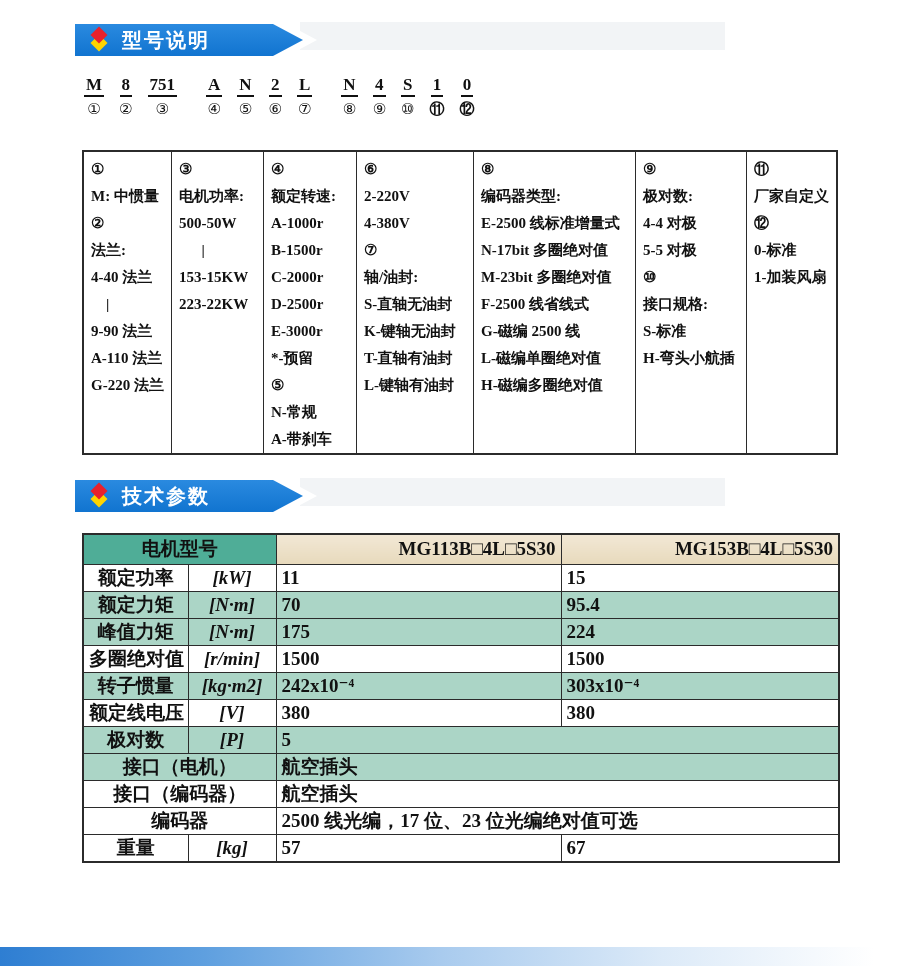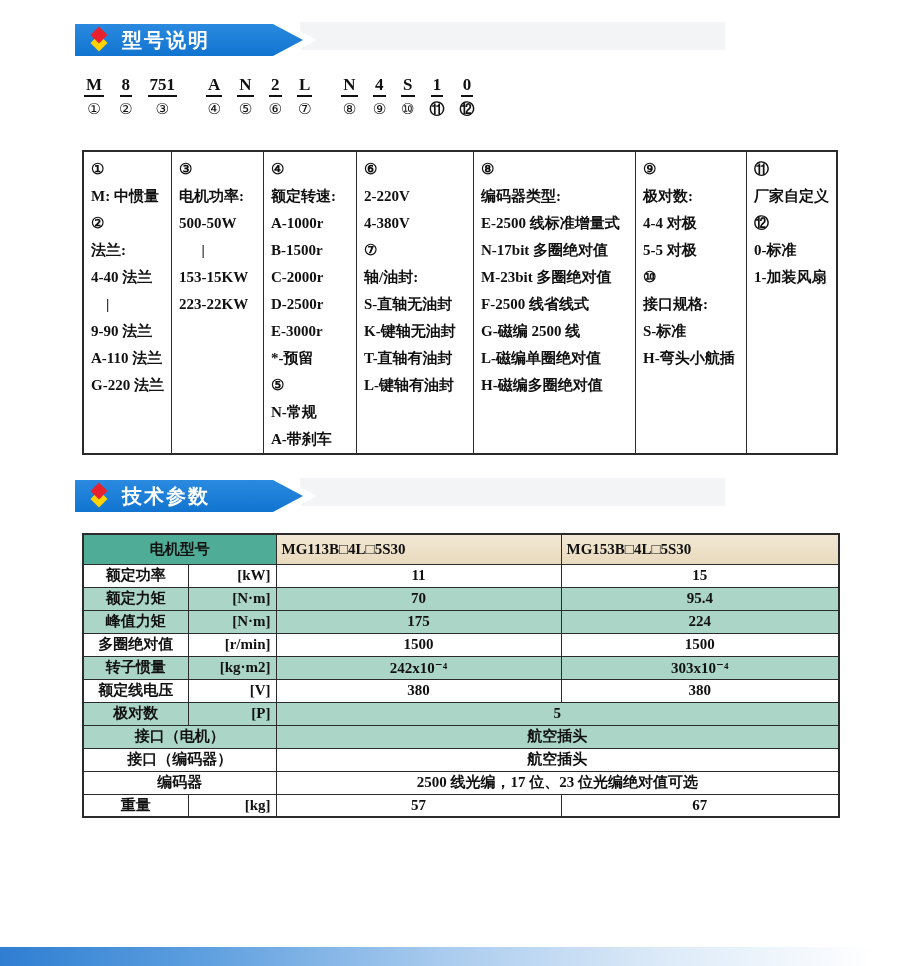--- a/index.html
+++ b/index.html
@@ -58,28 +58,28 @@
     font-family:"Liberation Serif","DejaVu Serif",serif; font-weight:bold;
     font-size:15px; line-height:27px; color:#111;
   }
 
   
   .spec-table-wrap { position:absolute; top:533px; left:82px; }
   table.spec { border-collapse:collapse; width:756px; table-layout:fixed; border:2px solid #2b2b2b; }
   table.spec td {
     border:1px solid #2b2b2b; height:23px; padding:0 5px;
     font-family:"Liberation Serif","DejaVu Serif",serif; font-weight:bold;
-    font-size:15px; color:#111; overflow:hidden; white-space:nowrap;
+    font-size:19px; color:#111; overflow:hidden; white-space:nowrap;
   }
   table.spec tr.hdr td { height:30px; }
   td.h-label { background:#4FAD97; text-align:center; font-size:16px; }
-  td.h-model { background:linear-gradient(#F2E8D5,#E7D9BC); text-align:left; }
+  td.h-model { background:linear-gradient(#F2E8D5,#E7D9BC); text-align:right; }
   td.lbl { text-align:center; }
-  td.unit { text-align:right; }
-  td.val { text-align:center; }
+  td.unit { text-align:center;font-style:italic; }
+  td.val { }
   tr.shade td { background:#ABD5C6; }
 
   
   .bottom-band {
     position:absolute; left:0; top:947px; width:920px; height:19px;
     background:linear-gradient(to right,#2E7ED2 0%,#5E9FDF 22%,#A9CBEE 48%,#DCEAF8 72%,#ffffff 95%);
   }
 </style>
 </head>
 <body>

